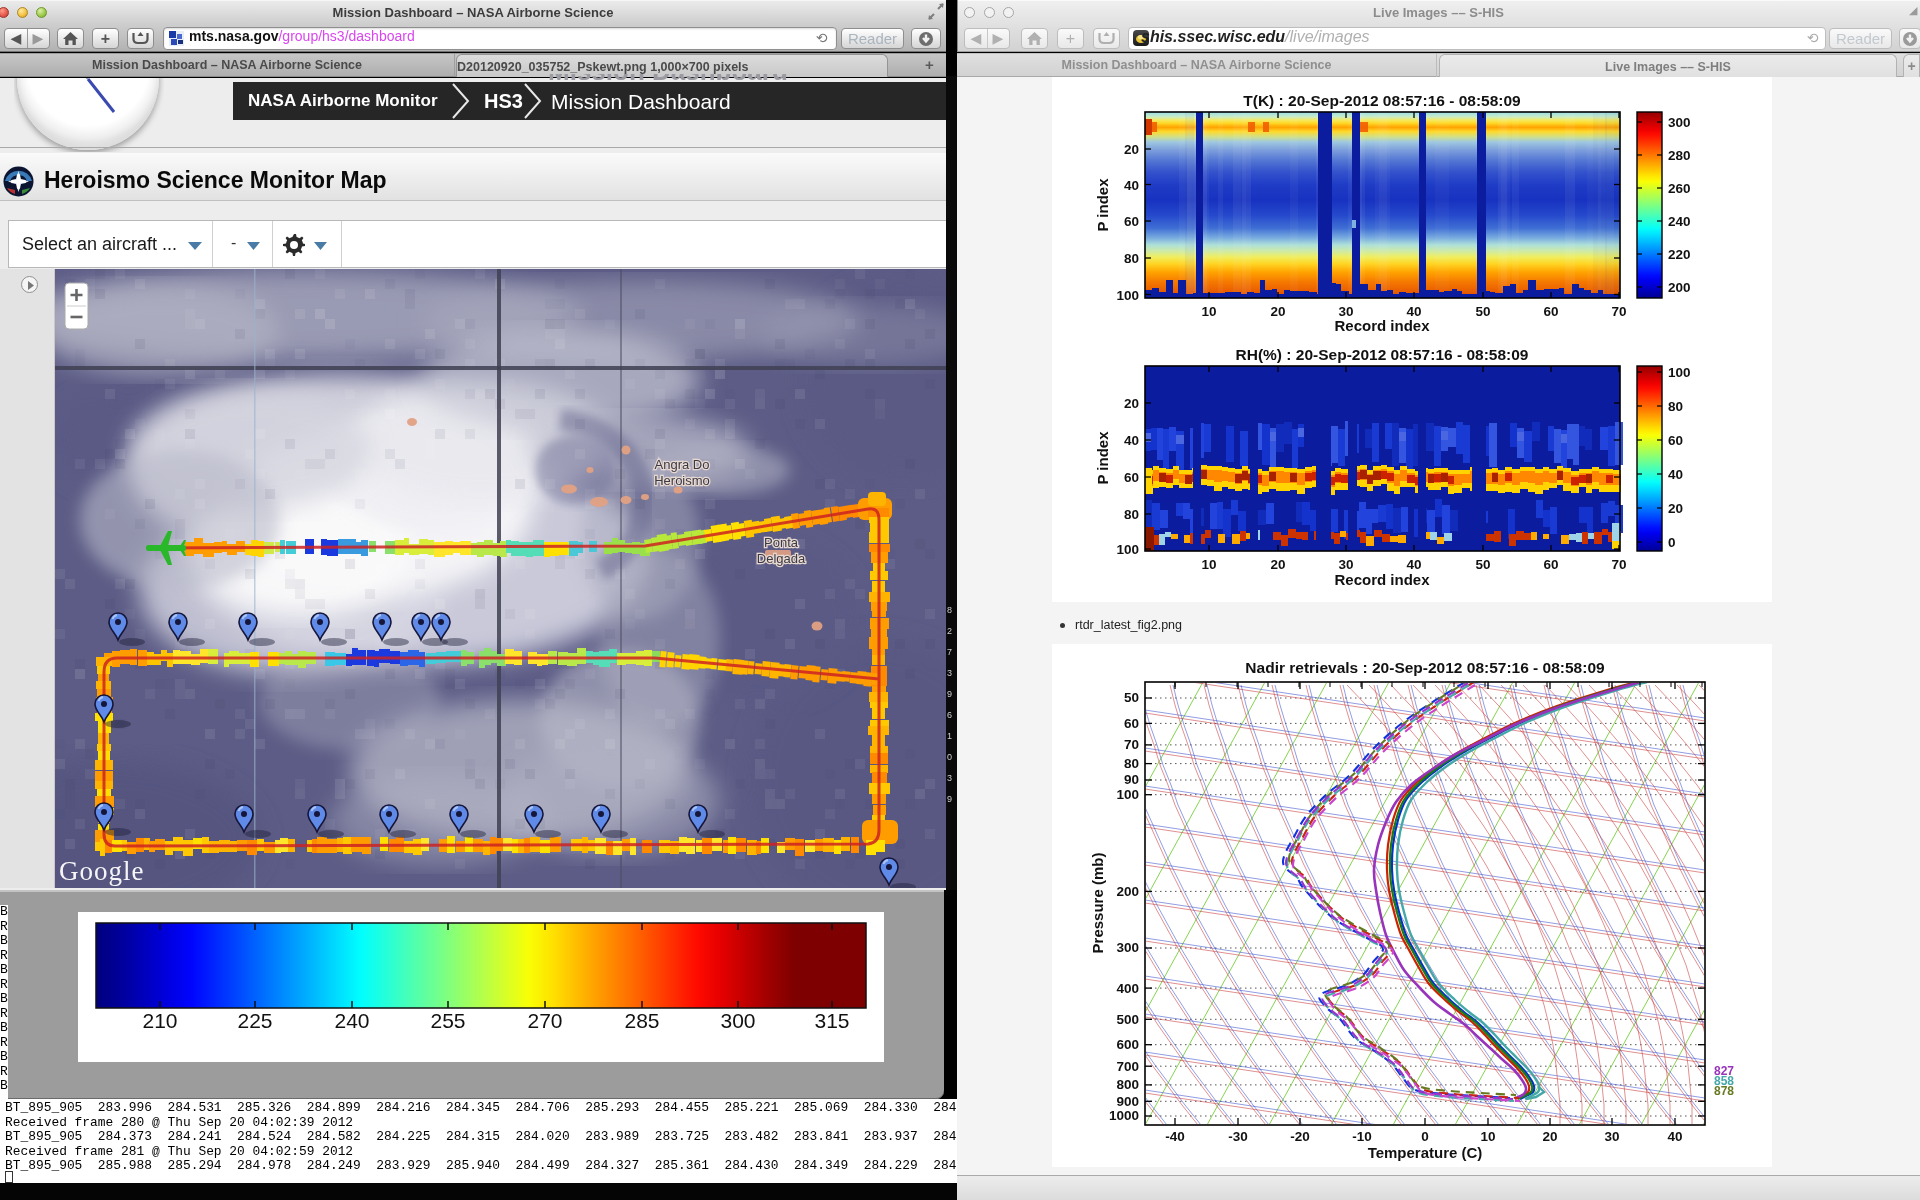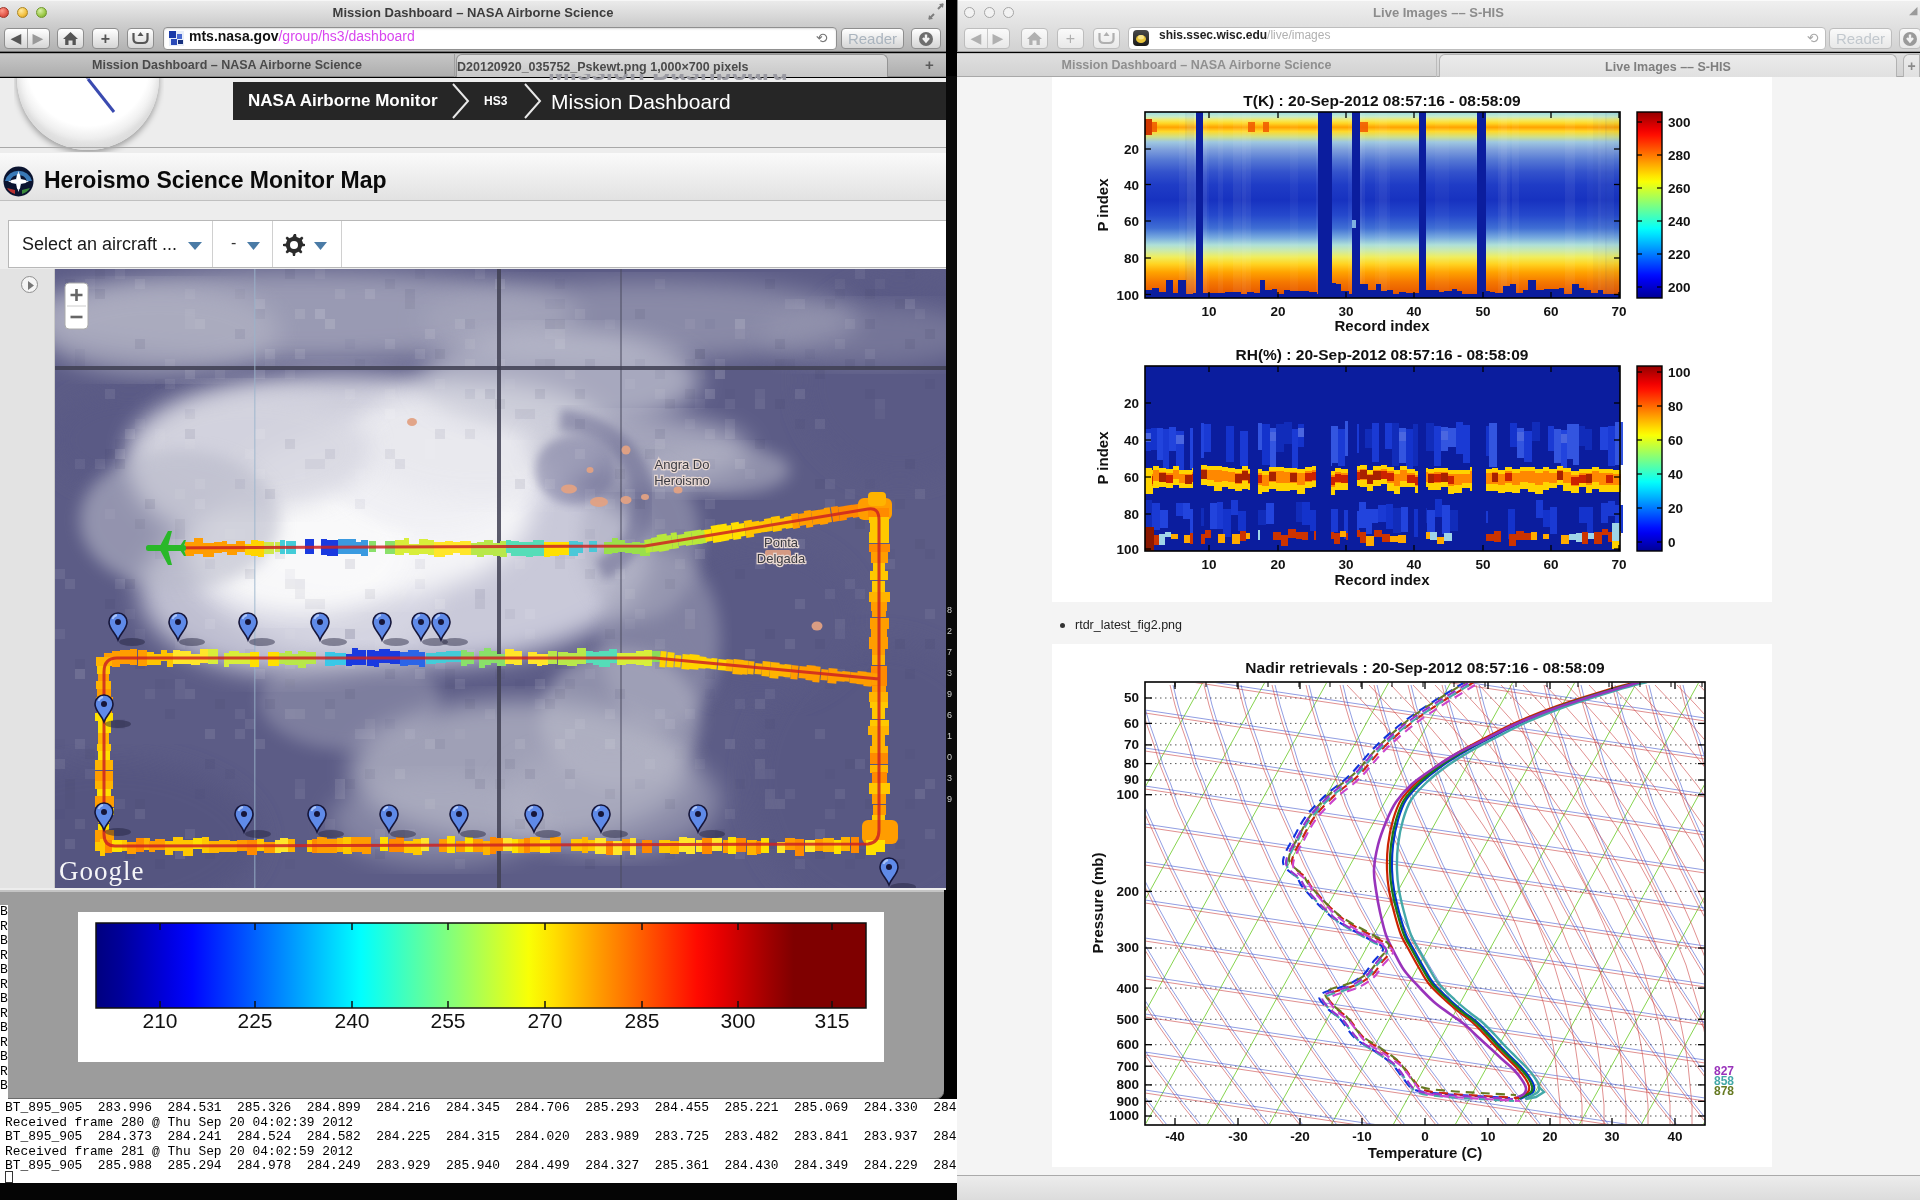--- a/index.html
+++ b/index.html
@@ -65,21 +65,21 @@
 </div>
 <div class="abs" style="left:548px;top:74px;width:260px;height:8px;overflow:hidden;">
       <div style="margin-top:-18px;font-size:26px;font-weight:bold;color:#9a9aa2;">Mission Dashboard</div>
     </div>
 <div class="abs" style="left:233px;top:82px;width:713px;height:38px;background:#262626;"></div>
 <div class="abs" style="left:248px;top:82px;height:38px;line-height:38px;font-size:17px;font-weight:bold;color:#fff;">NASA Airborne Monitor</div>
 <svg class="abs" style="left:450px;top:82px;" width="120" height="38">
       <path d="M3 2 L18 19 L3 36" fill="none" stroke="#e8e8e8" stroke-width="2"></path>
       <path d="M75 2 L90 19 L75 36" fill="none" stroke="#e8e8e8" stroke-width="2"></path>
     </svg>
-<div class="abs" style="left:484px;top:82px;height:38px;line-height:38px;font-size:12px;font-weight:bold;color:#fff;">HS3</div>
+<div class="abs" style="left:484px;top:82px;height:38px;line-height:38px;font-size:20px;font-weight:bold;color:#fff;">HS3</div>
 <div class="abs" style="left:551px;top:82px;height:38px;line-height:40px;font-size:21px;color:#fff;">Mission Dashboard</div>
 
 <div class="abs" style="left:0;top:147px;width:946px;height:1px;background:#a8a8a8;"></div>
 <div class="abs" style="left:0;top:153px;width:946px;height:48px;background:linear-gradient(#fafafa,#e2e2e2);border-bottom:1px solid #c0c0c0;"></div>
 <svg class="abs" style="left:3px;top:166px;" width="31" height="31" viewBox="0 0 31 31">
 <circle cx="15.5" cy="15.5" r="15" fill="#0b1430"></circle>
 <path d="M2 15 A 14 14 0 0 1 29 15 L24 15 A 9 9 0 0 0 7 15 Z" fill="#3a7ab8"></path>
 <path d="M4 22 A 13 13 0 0 0 12 28 L12 24 Z" fill="#b83030"></path>
 <path d="M27 22 A 13 13 0 0 1 19 28 L19 24 Z" fill="#3a8a3a"></path>
 <path d="M15.5 5 L18 13 L26 15.5 L18 18 L15.5 26 L13 18 L5 15.5 L13 13 Z" fill="#dfe8f0"></path>
@@ -1240,21 +1240,21 @@
 <div class="tbtn2" style="left:136px;width:27px;"><svg width="17" height="13" viewBox="0 0 17 13" style="margin-top:3px;">
         <path d="M1.5 1 L1.5 7 Q1.5 11 6 11 L11 11 Q15.5 11 15.5 7 L15.5 1" fill="none" stroke="#b0b0b0" stroke-width="2.2"></path>
         <path d="M8.5 0 L5.5 4 L11.5 4 Z" fill="#b0b0b0"></path>
       </svg></div>
 <div class="abs" style="left:171px;top:27px;width:698px;height:23px;background:#fff;border:1px solid #bdbdbd;border-radius:4px;"></div>
 <div class="abs" style="left:176px;top:30px;width:16px;height:16px;border-radius:4px;background:linear-gradient(#4a4a4a,#1a1a1a);"></div>
 <svg class="abs" style="left:176px;top:30px;" width="16" height="16">
       <ellipse cx="8" cy="9" rx="5" ry="4" fill="#e8c43a"></ellipse>
       <ellipse cx="8" cy="7.2" rx="3" ry="2.2" fill="#f8e48a"></ellipse>
     </svg>
-<div class="abs" style="left:202px;top:28px;font-size:12px;font-weight:bold;color:#222;">shis.ssec.wisc.edu<span style="font-weight:normal;color:#b0b0b0;">/live/images</span></div>
+<div class="abs" style="left:184px;top:28px;font-size:16px;font-weight:bold;color:#222;font-style:italic;">shis.ssec.wisc.edu<span style="font-weight:normal;color:#b0b0b0;">/live/images</span></div>
 <div class="abs" style="left:850px;top:30px;font-size:14px;color:#aaa;transform:scaleX(-1);">⟳</div>
 <div class="tbtn2" style="left:872px;width:63px;color:#c2c8ce;font-size:15px;">Reader</div>
 <div class="tbtn2" style="left:942px;width:22px;"><svg width="16" height="16" viewBox="0 0 16 16" style="margin-top:2px;">
         <circle cx="8" cy="8" r="7" fill="#9a9a9a"></circle>
         <path d="M8 3.5 L8 9 M5 7 L8 10.5 L11 7" stroke="#f2f2f2" stroke-width="2.4" fill="none"></path>
       </svg></div>
 
 <div class="abs" style="left:0;top:53px;width:963px;height:24px;background:linear-gradient(#dfdfdf,#d2d2d2);border-bottom:1px solid #a8a8a8;border-top:1px solid #c2c2c2;"></div>
 <div class="abs" style="left:0;top:53px;width:480px;height:24px;font-size:12.5px;font-weight:bold;color:#8f8f8f;text-align:center;line-height:25px;border-right:1px solid #bcbcbc;">Mission Dashboard – NASA Airborne Science</div>
 <div class="abs" style="left:482px;top:54px;width:458px;height:23px;background:linear-gradient(#ebebeb,#e0e0e0);border:1px solid #b2b2b2;border-bottom:none;border-radius:6px 6px 0 0;font-size:12.5px;font-weight:bold;color:#7e7e7e;text-align:center;line-height:24px;">Live Images –– S-HIS</div>

